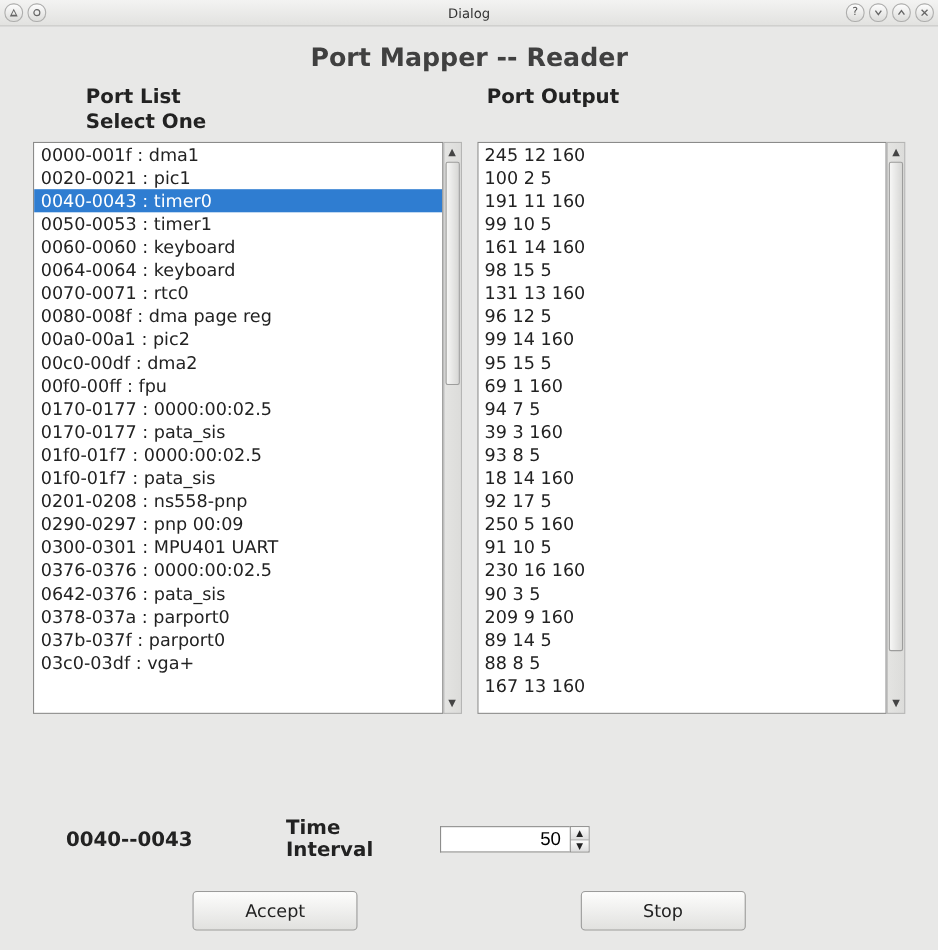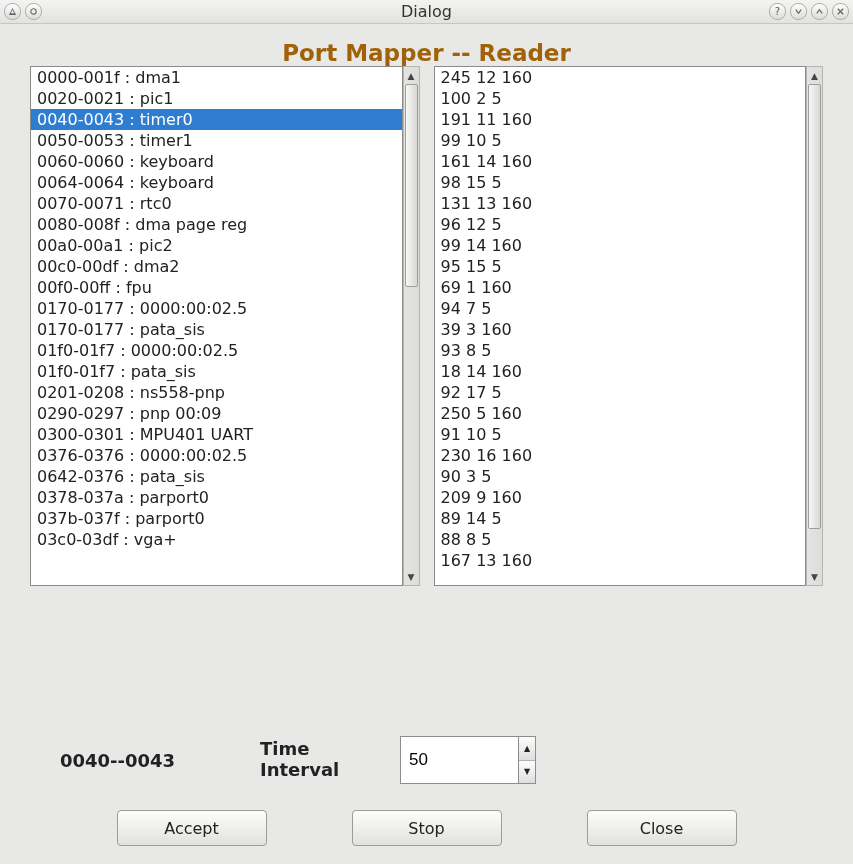--- a/index.html
+++ b/index.html
@@ -1,43 +1,43 @@
 <!DOCTYPE html>
 <html><head>
   <meta charset="utf-8">
   <style>
     * { margin:0; padding:0; box-sizing:border-box; }
     body { width:853px; height:864px; font-family:"DejaVu Sans","Liberation Sans",Arial,sans-serif; background:#e8e8e7; overflow:hidden; color:#222; }
     .titlebar { height:24px; background:linear-gradient(to bottom,#f3f3f2,#e2e2e0); border-bottom:1px solid #c6c6c5; display:flex; align-items:center; padding:0 4px; position:relative; }
     .tb-left, .tb-right { display:flex; gap:4px; }
     .tb-right { margin-left:auto; }
-    .tb-title { position:absolute; left:50%; transform:translateX(-50%); font-size:16px; color:#333; }
+    .tb-title { position:absolute; left:50%; transform:translateX(-50%); font-size:12px; color:#333; }
     .tb-btn { width:17px; height:17px; border:1px solid #aeaead; border-radius:8px; background:linear-gradient(to bottom,#fdfdfd,#dcdcda); display:flex; align-items:center; justify-content:center; font-size:10px; color:#555; cursor:default; }
     .tb-btn svg { width:9px; height:9px; }
     .client { height:840px; background:#e8e8e7; padding:14px 30px 18px 30px; display:flex; flex-direction:column; }
     .header { display:flex; flex-direction:column; align-items:center; }
-    .main-title { font-size:23px; font-weight:bold; color:#a16207; margin-top:2px; }
+    .main-title { font-size:23px; font-weight:bold; color:#404040; margin-top:2px; }
     .sub-row { width:100%; display:flex; margin-top:12px; margin-bottom:8px; }
     .sub-left { width:50%; padding-left:48px; font-size:18px; font-weight:bold; line-height:1.2; }
     .sub-right { width:50%; padding-left:16px; font-size:18px; font-weight:bold; }
     .lists-row { display:flex; gap:14px; flex:1 1 auto; min-height:0; }
     .list-wrap { display:flex; flex:1 1 0; min-width:0; }
     .listbox { flex:1 1 auto; background:#fff; border:1px solid #8b8b8a; font-size:16px; line-height:21px; overflow:hidden; height:520px; }
     .list-item { padding:0 6px; white-space:nowrap; overflow:hidden; cursor:default; }
     .list-item.selected { background:#2f7dd1; color:#fff; }
     .output-line { padding:0 6px; white-space:nowrap; }
     .scrollbar { width:17px; background:linear-gradient(to right,#e4e4e2,#dcdcda); border:1px solid #b5b5b4; display:flex; flex-direction:column; height:520px; }
     .sb-btn { height:17px; display:flex; align-items:center; justify-content:center; font-size:9px; color:#444; }
     .sb-track { flex:1 1 auto; position:relative; }
     .sb-thumb { position:absolute; left:1px; right:1px; border:1px solid #9d9d9c; border-radius:2px; background:linear-gradient(to right,#f7f7f6,#d7d7d5); }
     .bottom-row { display:flex; align-items:center; margin-top:24px; padding:0 6px 0 30px; }
     .range-label { font-size:18px; font-weight:bold; width:200px; }
     .interval-label { font-size:18px; font-weight:bold; width:120px; line-height:1.15; }
     .spinner { display:flex; align-items:stretch; margin-left:20px; }
-    .spinner input { width:118px; height:48px; border:1px solid #8d8d8c; border-right:none; font-size:17px; padding:0 8px; background:#fff; }
+    .spinner input { width:118px; height:24px; border:1px solid #8d8d8c; border-right:none; font-size:17px; padding:0 8px; text-align:right; background:#fff; }
     .spinner .spin-btns { width:18px; display:flex; flex-direction:column; border:1px solid #8d8d8c; }
     .spin-btn { flex:1; display:flex; align-items:center; justify-content:center; font-size:8px; background:linear-gradient(to bottom,#fcfcfb,#dedede); }
     .spin-btn+.spin-btn { border-top:1px solid #b2b2b1; }
     .buttons-row { display:flex; justify-content:space-around; margin-top:26px; padding:0 44px;align-items:center; }
     .btn { width:150px; height:36px; border:1px solid #9b9b9a; border-radius:4px; background:linear-gradient(to bottom,#fdfdfc,#e1e1df); font-size:16px; color:#222; cursor:default; display:flex; align-items:center; justify-content:center; }
   </style>
 </head>
 <body>
 
 <div class="titlebar">
@@ -70,20 +70,27 @@
         <svg viewBox="0 0 10 10">
           <path d="M2 2 L8 8 M8 2 L2 8" stroke="#666" stroke-width="1.4"></path>
         </svg>
       </div>
   </div>
 </div>
 
 <div class="client">
   <div class="header">
     <div class="main-title">Port Mapper -- Reader</div>
+    <div class="sub-row">
+      <div class="sub-left">
+        <div>Port List</div>
+        <div>Select One</div>
+      </div>
+      <div class="sub-right">Port Output</div>
+    </div>
   </div>
 
   <div class="lists-row">
     <div class="list-wrap">
       <div class="listbox" id="port-list">
           <div class="list-item">0000-001f : dma1</div>
           <div class="list-item">0020-0021 : pic1</div>
           <div class="list-item selected">0040-0043 : timer0</div>
           <div class="list-item">0050-0053 : timer1</div>
           <div class="list-item">0060-0060 : keyboard</div>
@@ -162,15 +169,14 @@
       <div class="spin-btns">
         <div class="spin-btn">▲</div>
         <div class="spin-btn">▼</div>
       </div>
     </div>
   </div>
 
   <div class="buttons-row">
     <div class="btn">Accept</div>
     <div class="btn">Stop</div>
-    <div class="btn">Close</div>
   </div>
 </div>
 
 </body></html>

